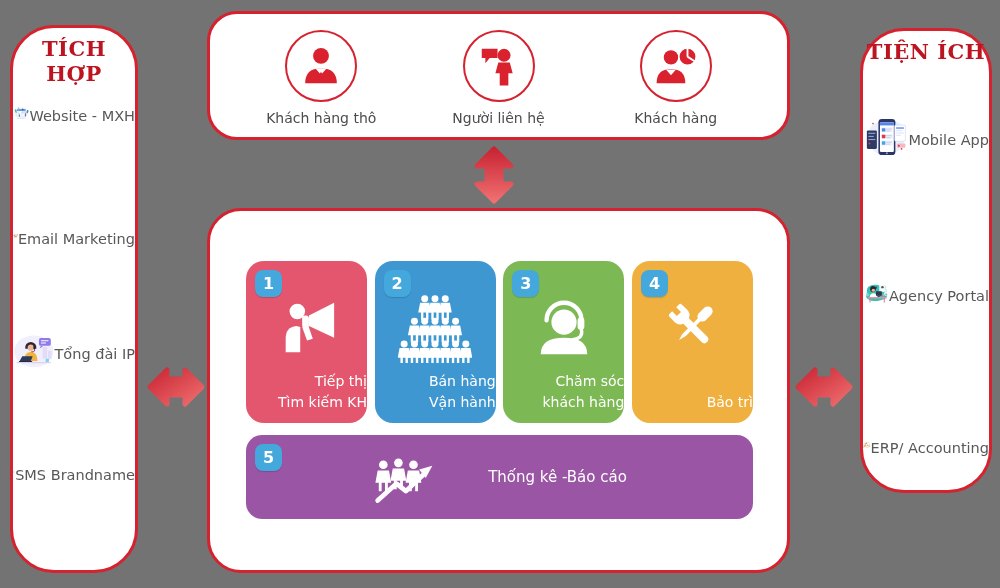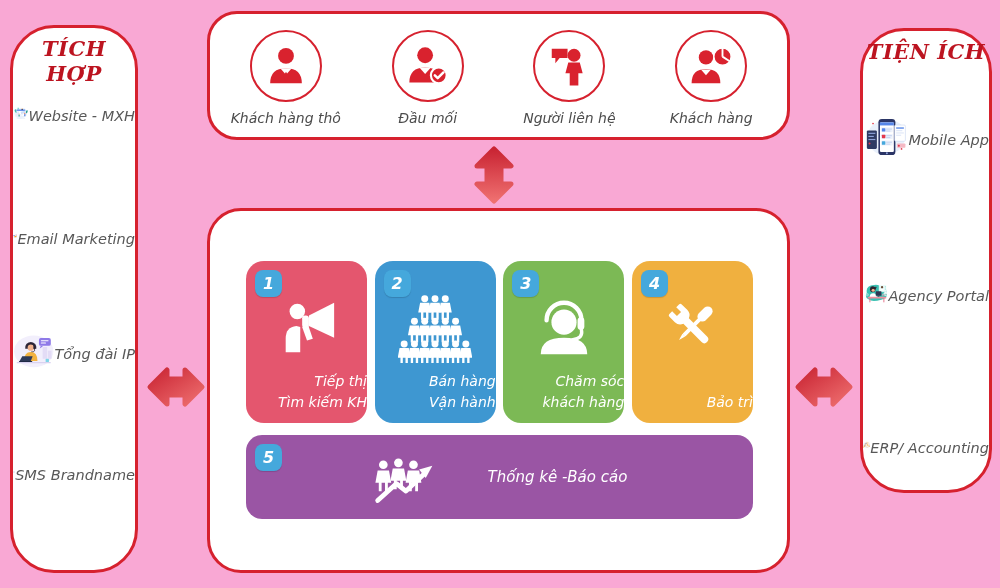--- a/index.html
+++ b/index.html
@@ -1,17 +1,17 @@
 <!DOCTYPE html>
 <html><head>
 <meta charset="utf-8">
 <style>
   html,body{margin:0;padding:0;background:#fff;}
-  .stage{position:relative;width:1000px;height:588px;background:#f9a8d4;overflow:hidden;
-         font-family:"DejaVu Sans","Liberation Sans",sans-serif;font-style:italic;}
+  .stage{position:relative;width:1000px;height:588px;background:#737373;overflow:hidden;
+         font-family:"DejaVu Sans","Liberation Sans",sans-serif;}
   .panel{position:absolute;background:#fff;border:3px solid #d6212e;box-sizing:border-box;}
   .panel-left{left:10px;top:25px;width:128px;height:548px;border-radius:44px;}
   .panel-right{left:860px;top:28px;width:132px;height:465px;border-radius:44px;}
   .panel-top{left:207px;top:11px;width:583px;height:129px;border-radius:30px;}
   .panel-center{left:207px;top:208px;width:583px;height:365px;border-radius:34px;}
   .side-title{position:absolute;top:8px;left:0;right:0;text-align:center;
     font-family:"DejaVu Serif","Liberation Serif",serif;font-weight:bold;
     font-size:21px;color:#bc1420;letter-spacing:.5px;}
   .side-item{position:absolute;left:0;right:0;display:flex;flex-direction:row;align-items:center;}
   .side-label{font-size:14.5px;color:#585858;margin-top:5px;white-space:nowrap;}
@@ -167,34 +167,20 @@
               <circle cx="32" cy="18" r="11"></circle>
               <path d="M10,56 q0,-21 22,-21 q22,0 22,21 z"></path>
             </g>
             <path d="M24,35 l8,9 8,-9 z" fill="#fff"></path>
             <path d="M32,40 l3.5,6 -3.5,9 -3.5,-9 z" fill="#d9222e"></path>
           </svg>
         </div>
         <div class="stage-label">Khách hàng thô</div>
       </div>
 
-      <div class="stage-item">
-        <div class="stage-circle">
-          <svg width="46" height="46" viewBox="0 0 64 64">
-            <g fill="#d9222e">
-              <circle cx="28" cy="17" r="11"></circle>
-              <path d="M6,55 q0,-21 22,-21 q22,0 22,21 z"></path>
-            </g>
-            <path d="M20,34 l8,9 8,-9 z" fill="#fff"></path>
-            <circle cx="47" cy="45" r="11" fill="#d9222e" stroke="#fff" stroke-width="3"></circle>
-            <path d="M41.5,45 l4,4 8,-8" stroke="#fff" stroke-width="3.5" fill="none" stroke-linecap="round" stroke-linejoin="round"></path>
-          </svg>
-        </div>
-        <div class="stage-label">Đầu mối</div>
-      </div>
 
       <div class="stage-item">
         <div class="stage-circle">
           <svg width="46" height="46" viewBox="0 0 64 64">
             <g fill="#d9222e">
               <circle cx="39" cy="17" r="9"></circle>
               <path d="M31,27 h16 l4,15 h-6 v17 h-12 V42 h-6 z"></path>
               <path d="M8,8 h22 v13 h-11 l-6,7 v-7 h-5 z"></path>
             </g>
           </svg>

